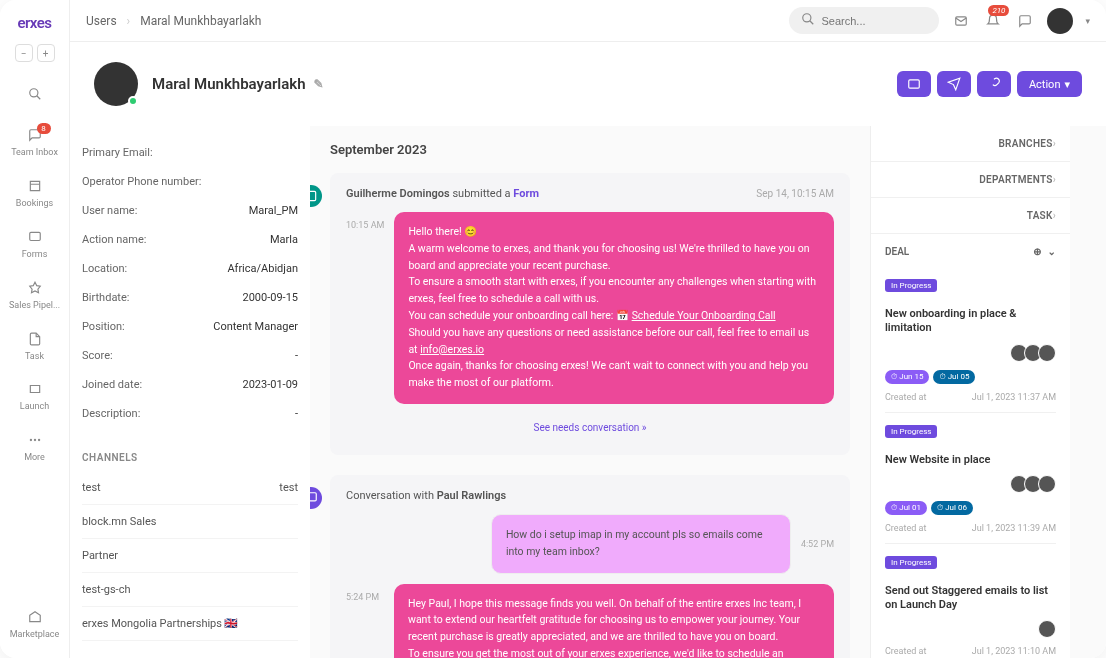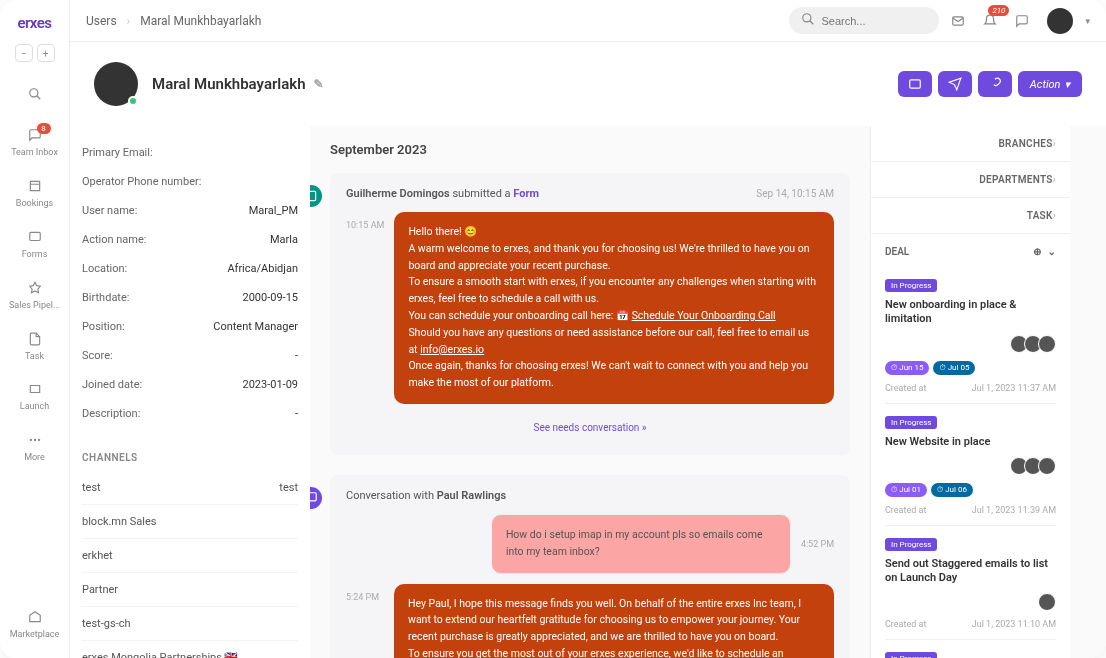--- a/index.html
+++ b/index.html
@@ -24,33 +24,33 @@
     .main { flex: 1; display: flex; flex-direction: column; background: #fafafa; }
     
     
     .topbar { height: 42px; background: #fff; border-bottom: 1px solid #eee; display: flex; align-items: center; padding: 0 16px; gap: 12px; }
     .breadcrumbs { display: flex; align-items: center; gap: 10px; color: #666; font-size: 12px; }
     .breadcrumb-sep { color: #ccc; }
     .topbar-spacer { flex: 1; }
     .search-box { background: #f0f0f0; border-radius: 16px; padding: 5px 12px; display: flex; align-items: center; gap: 6px; width: 150px; }
     .search-box input { border: none; background: transparent; outline: none; font-size: 11px; width: 100%; }
     .topbar-icons { display: flex; align-items: center; gap: 12px; }
-    .topbar-icon { width: 20px; height: 20px; display: flex; align-items: center; justify-content: flex-start; color: #888; cursor: pointer; position: relative; font-style: italic; }
+    .topbar-icon { width: 20px; height: 20px; display: flex; align-items: center; justify-content: center; color: #888; cursor: pointer; position: relative; font-style: italic; }
     .badge-red { position: absolute; top: -6px; right: -6px; background: #e74c3c; color: white; font-size: 8px; padding: 1px 4px; border-radius: 8px; }
     .avatar-small { width: 26px; height: 26px; border-radius: 50%; background: #333; cursor: pointer; }
     
     
     .profile-header { background: #fff; padding: 20px 24px; display: flex; align-items: center; justify-content: space-between; }
     .profile-left { display: flex; align-items: center; gap: 14px; }
     .avatar-large { width: 44px; height: 44px; border-radius: 50%; background: #333; position: relative; }
     .online-dot { position: absolute; bottom: 0; right: 0; width: 10px; height: 10px; background: #2ecc71; border: 2px solid #fff; border-radius: 50%; }
     .profile-name { font-size: 15px; font-weight: 600; color: #333; display: flex; align-items: center; gap: 8px; }
     .edit-icon { color: #aaa; cursor: pointer; font-size: 12px; }
     .profile-actions { display: flex; gap: 6px; }
-    .action-btn { padding: 5px 10px; border-radius: 6px; cursor: pointer; font-size: 11px; display: flex; align-items: center; justify-content: flex-end; min-width: 32px; height: 26px; font-style: italic; }
+    .action-btn { padding: 5px 10px; border-radius: 6px; cursor: pointer; font-size: 11px; display: flex; align-items: center; justify-content: flex-end; min-width: 32px; height: 26px; }
     .action-btn.primary { background: #6e4bde; color: white; }
     .action-dropdown { background: #6e4bde; color: white; display: flex; align-items: center; gap: 4px; padding: 5px 12px; }
     
     
     .content { flex: 1; display: flex; overflow: hidden; }
     
     
     .left-panel { width: 240px; background: #fff; overflow-y: auto; padding: 12px; }
     .info-section { margin-bottom: 16px; }
     .info-row { display: flex; justify-content: space-between; padding: 8px 0; font-size: 11px; }
@@ -66,35 +66,35 @@
     .feed-badge { position: absolute; left: -30px; top: 12px; width: 22px; height: 22px; border-radius: 50%; display: flex; align-items: center; justify-content: center; color: white; }
     .feed-badge.teal { background: #009688; }
     .feed-badge.purple { background: #6e4bde; }
     .feed-header { display: flex; justify-content: space-between; align-items: center; margin-bottom: 12px; font-size: 11px; }
     .feed-title { color: #555; }
     .feed-title b { font-weight: 600; }
     .feed-link { color: #6e4bde; font-weight: 700; }
     .feed-time { color: #aaa; font-size: 10px; }
     .msg-flex { display: flex; gap: 10px; align-items: flex-start; margin-bottom: 10px; }
     .msg-time { font-size: 9px; color: #aaa; min-width: 38px; padding-top: 8px; }
-    .msg-bubble { background: #c2410c; color: white; padding: 12px 14px; border-radius: 10px; font-size: 10.5px; line-height: 1.6; flex: 1; }
+    .msg-bubble { background: #ec4899; color: white; padding: 12px 14px; border-radius: 10px; font-size: 10.5px; line-height: 1.6; flex: 1; }
     .msg-bubble a { color: #fff; text-decoration: underline; }
-    .msg-bubble.incoming { background: #fca5a5; color: #555; border: 1px solid #eee; max-width: 300px; margin-left: auto; }
+    .msg-bubble.incoming { background: #f0abfc; color: #555; border: 1px solid #eee; max-width: 300px; margin-left: auto; }
     .see-full { text-align: center; color: #6e4bde; font-size: 10px; padding: 8px; cursor: pointer; }
     .inc-wrap { display: flex; justify-content: flex-end; align-items: center; gap: 10px; margin-bottom: 10px; }
     .inc-time { font-size: 9px; color: #aaa; }
     
     
     .right-panel { width: 200px; background: #fff; overflow-y: auto; border-left: 1px solid #eee; }
     .collapse-section { padding: 12px 14px; border-bottom: 1px solid #f0f0f0; display: flex; justify-content: flex-end; align-items: center; font-size: 10px; font-weight: 600; color: #666; cursor: pointer; text-transform: uppercase; letter-spacing: 0.3px; }
     .collapse-section .chev { color: #bbb; }
     .deal-section { padding: 12px 14px; }
     .deal-header { display: flex; justify-content: space-between; align-items: center; font-size: 10px; font-weight: 600; color: #666; text-transform: uppercase; margin-bottom: 10px; }
     .deal-card { border-bottom: 1px solid #f0f0f0; padding: 10px 0; }
-    .deal-status { display: inline-block; background: #6e4bde; color: white; font-size: 8px; padding: 2px 6px; border-radius: 3px; margin-bottom: 6px; }
+    .deal-status { display: inline-block; background: #6e4bde; color: white; font-size: 8px; padding: 2px 6px; border-radius: 3px; margin-bottom: 15px; }
     .deal-title { font-size: 11px; font-weight: 600; color: #333; margin-bottom: 8px; line-height: 1.3; }
     .deal-avatars { display: flex; justify-content: flex-end; margin-bottom: 8px; }
     .deal-avatar { width: 18px; height: 18px; border-radius: 50%; background: #555; margin-left: -4px; border: 1px solid #fff; }
     .deal-tags { display: flex; gap: 4px; margin-bottom: 8px; }
     .deal-tag { font-size: 8px; padding: 2px 6px; border-radius: 10px; color: white; display: flex; align-items: center; gap: 2px; }
     .deal-tag.blue { background: #8b5cf6; }
     .deal-tag.orange { background: #0369a1; }
     .deal-meta { display: flex; justify-content: space-between; font-size: 9px; color: #aaa; }
     
     
@@ -315,24 +315,20 @@
             </div>
         </div>
         <div class="section-title">CHANNELS</div>
         <div id="channels-list">
             <div class="channel-item">
               <span>test</span>
               <span>test</span>
             </div>
             <div class="channel-item">
               <span>block.mn Sales</span>
-              <span></span>
-            </div>
-            <div class="channel-item">
-              <span>erkhet</span>
               <span></span>
             </div>
             <div class="channel-item">
               <span>Partner</span>
               <span></span>
             </div>
             <div class="channel-item">
               <span>test-gs-ch</span>
               <span></span>
             </div>

